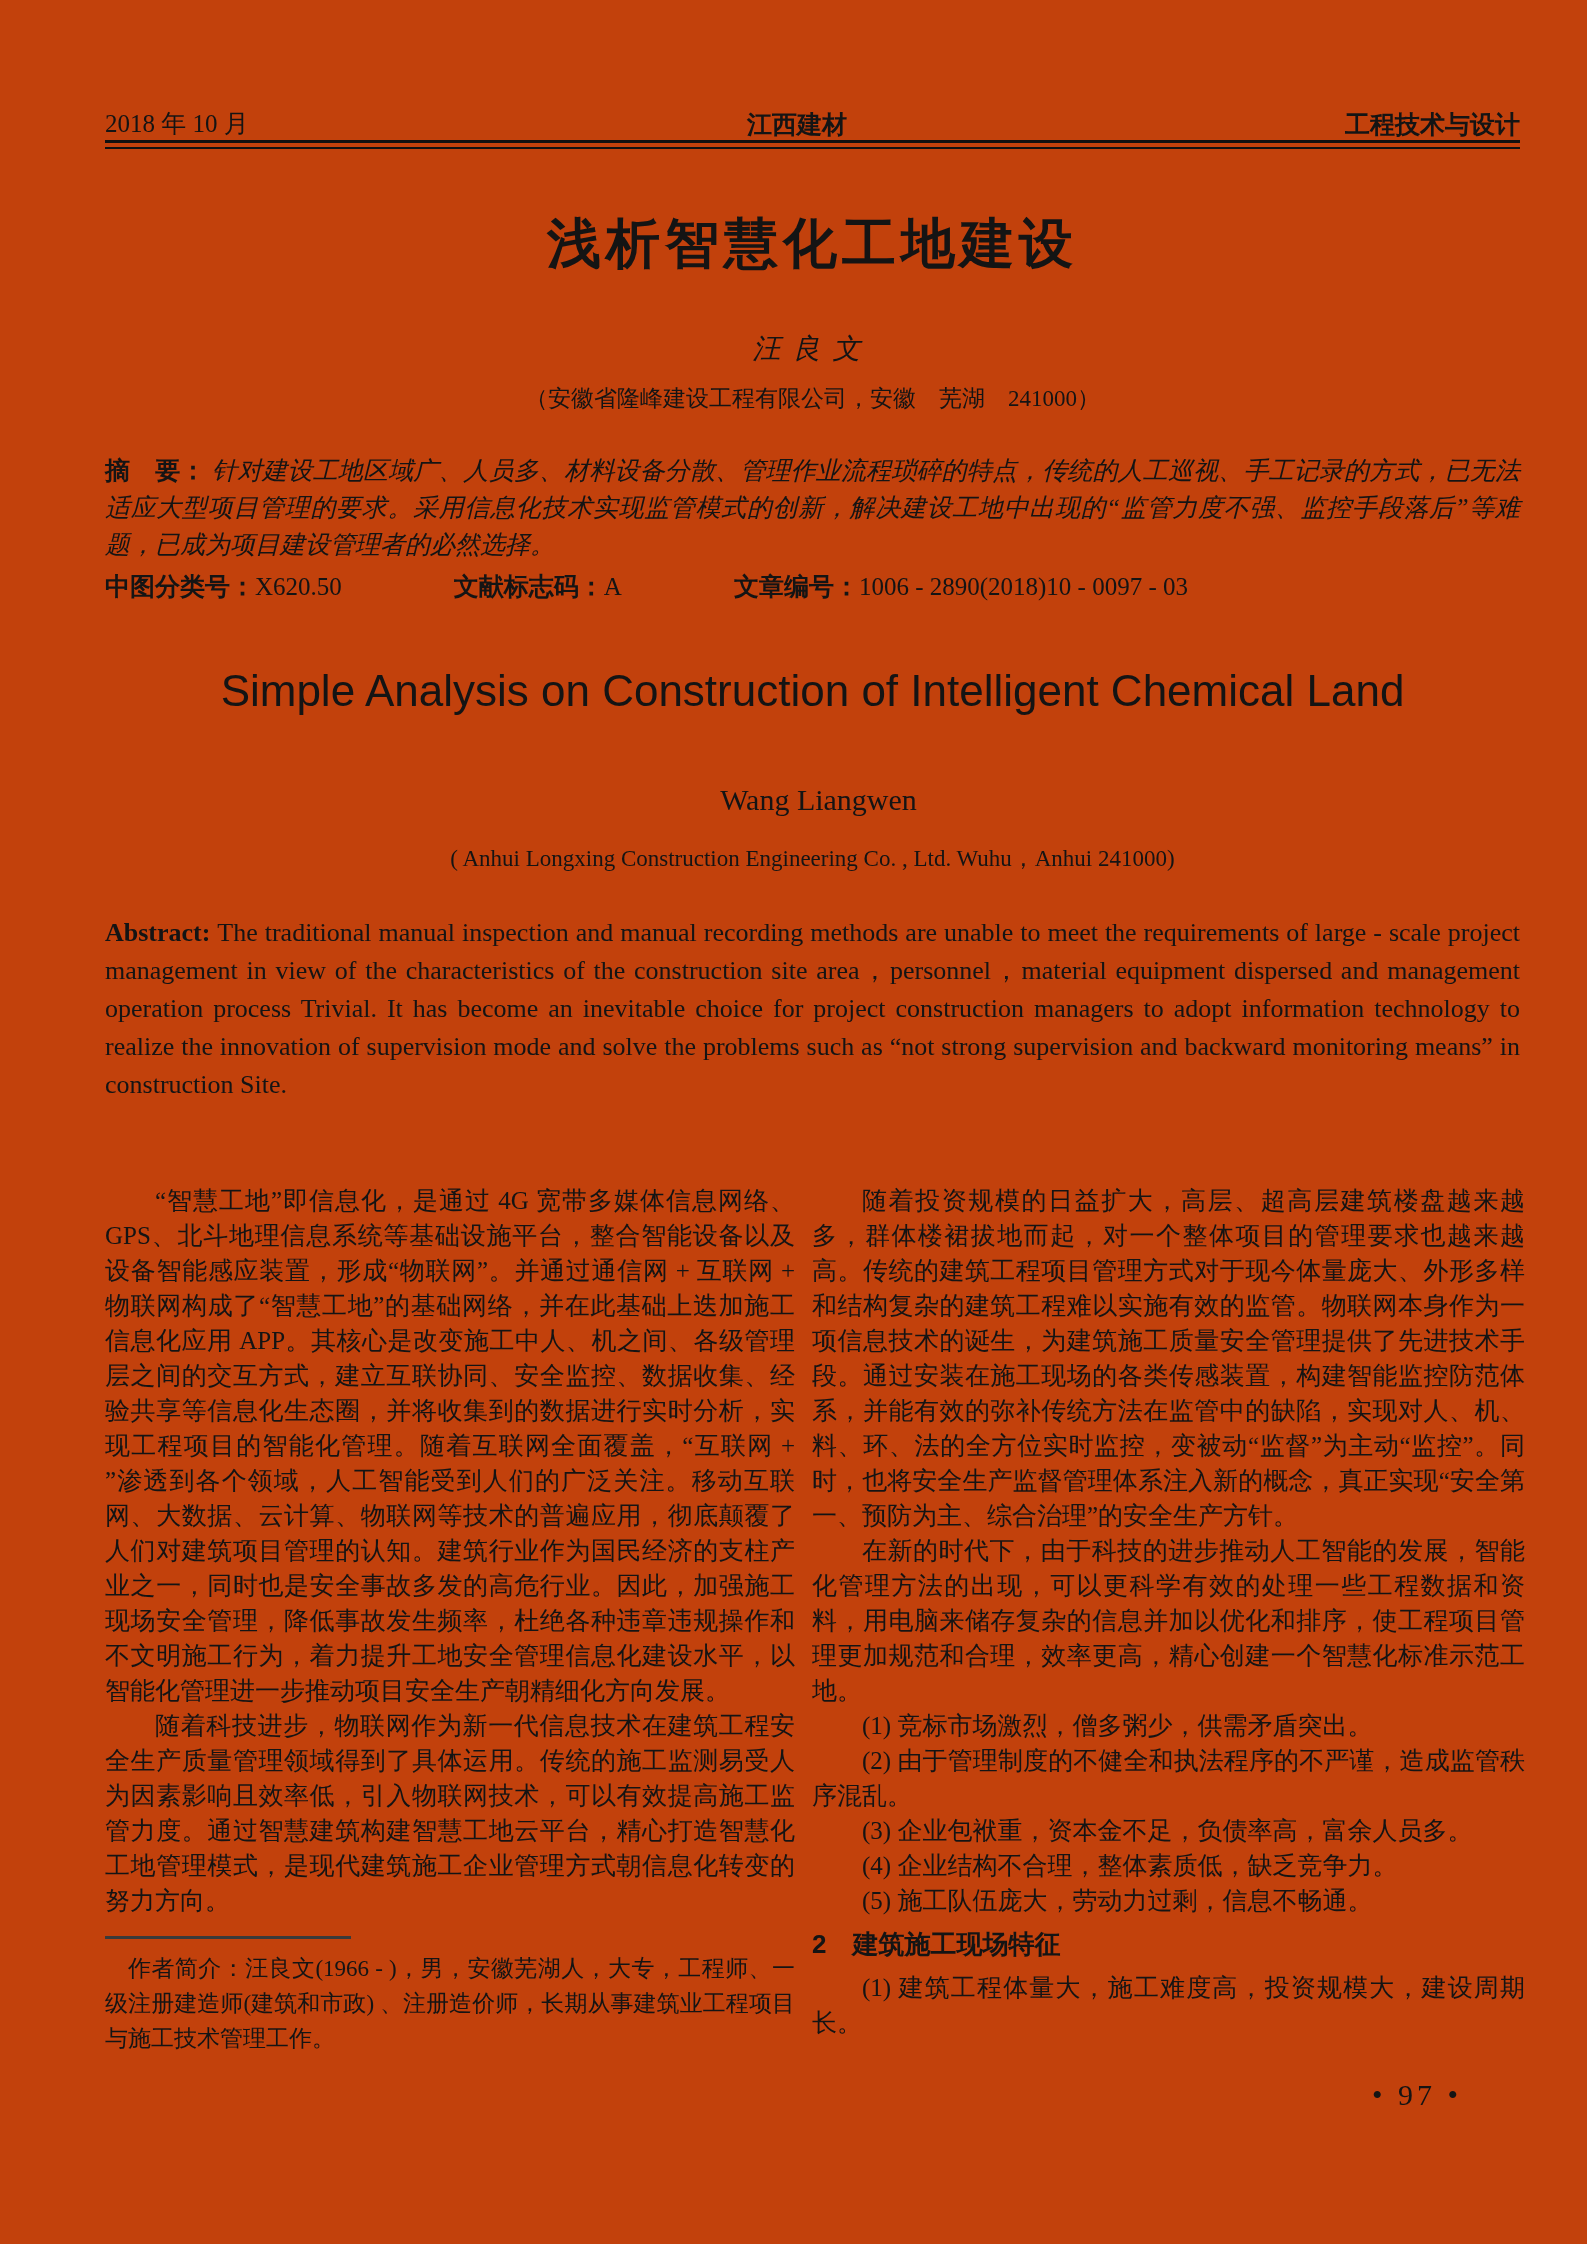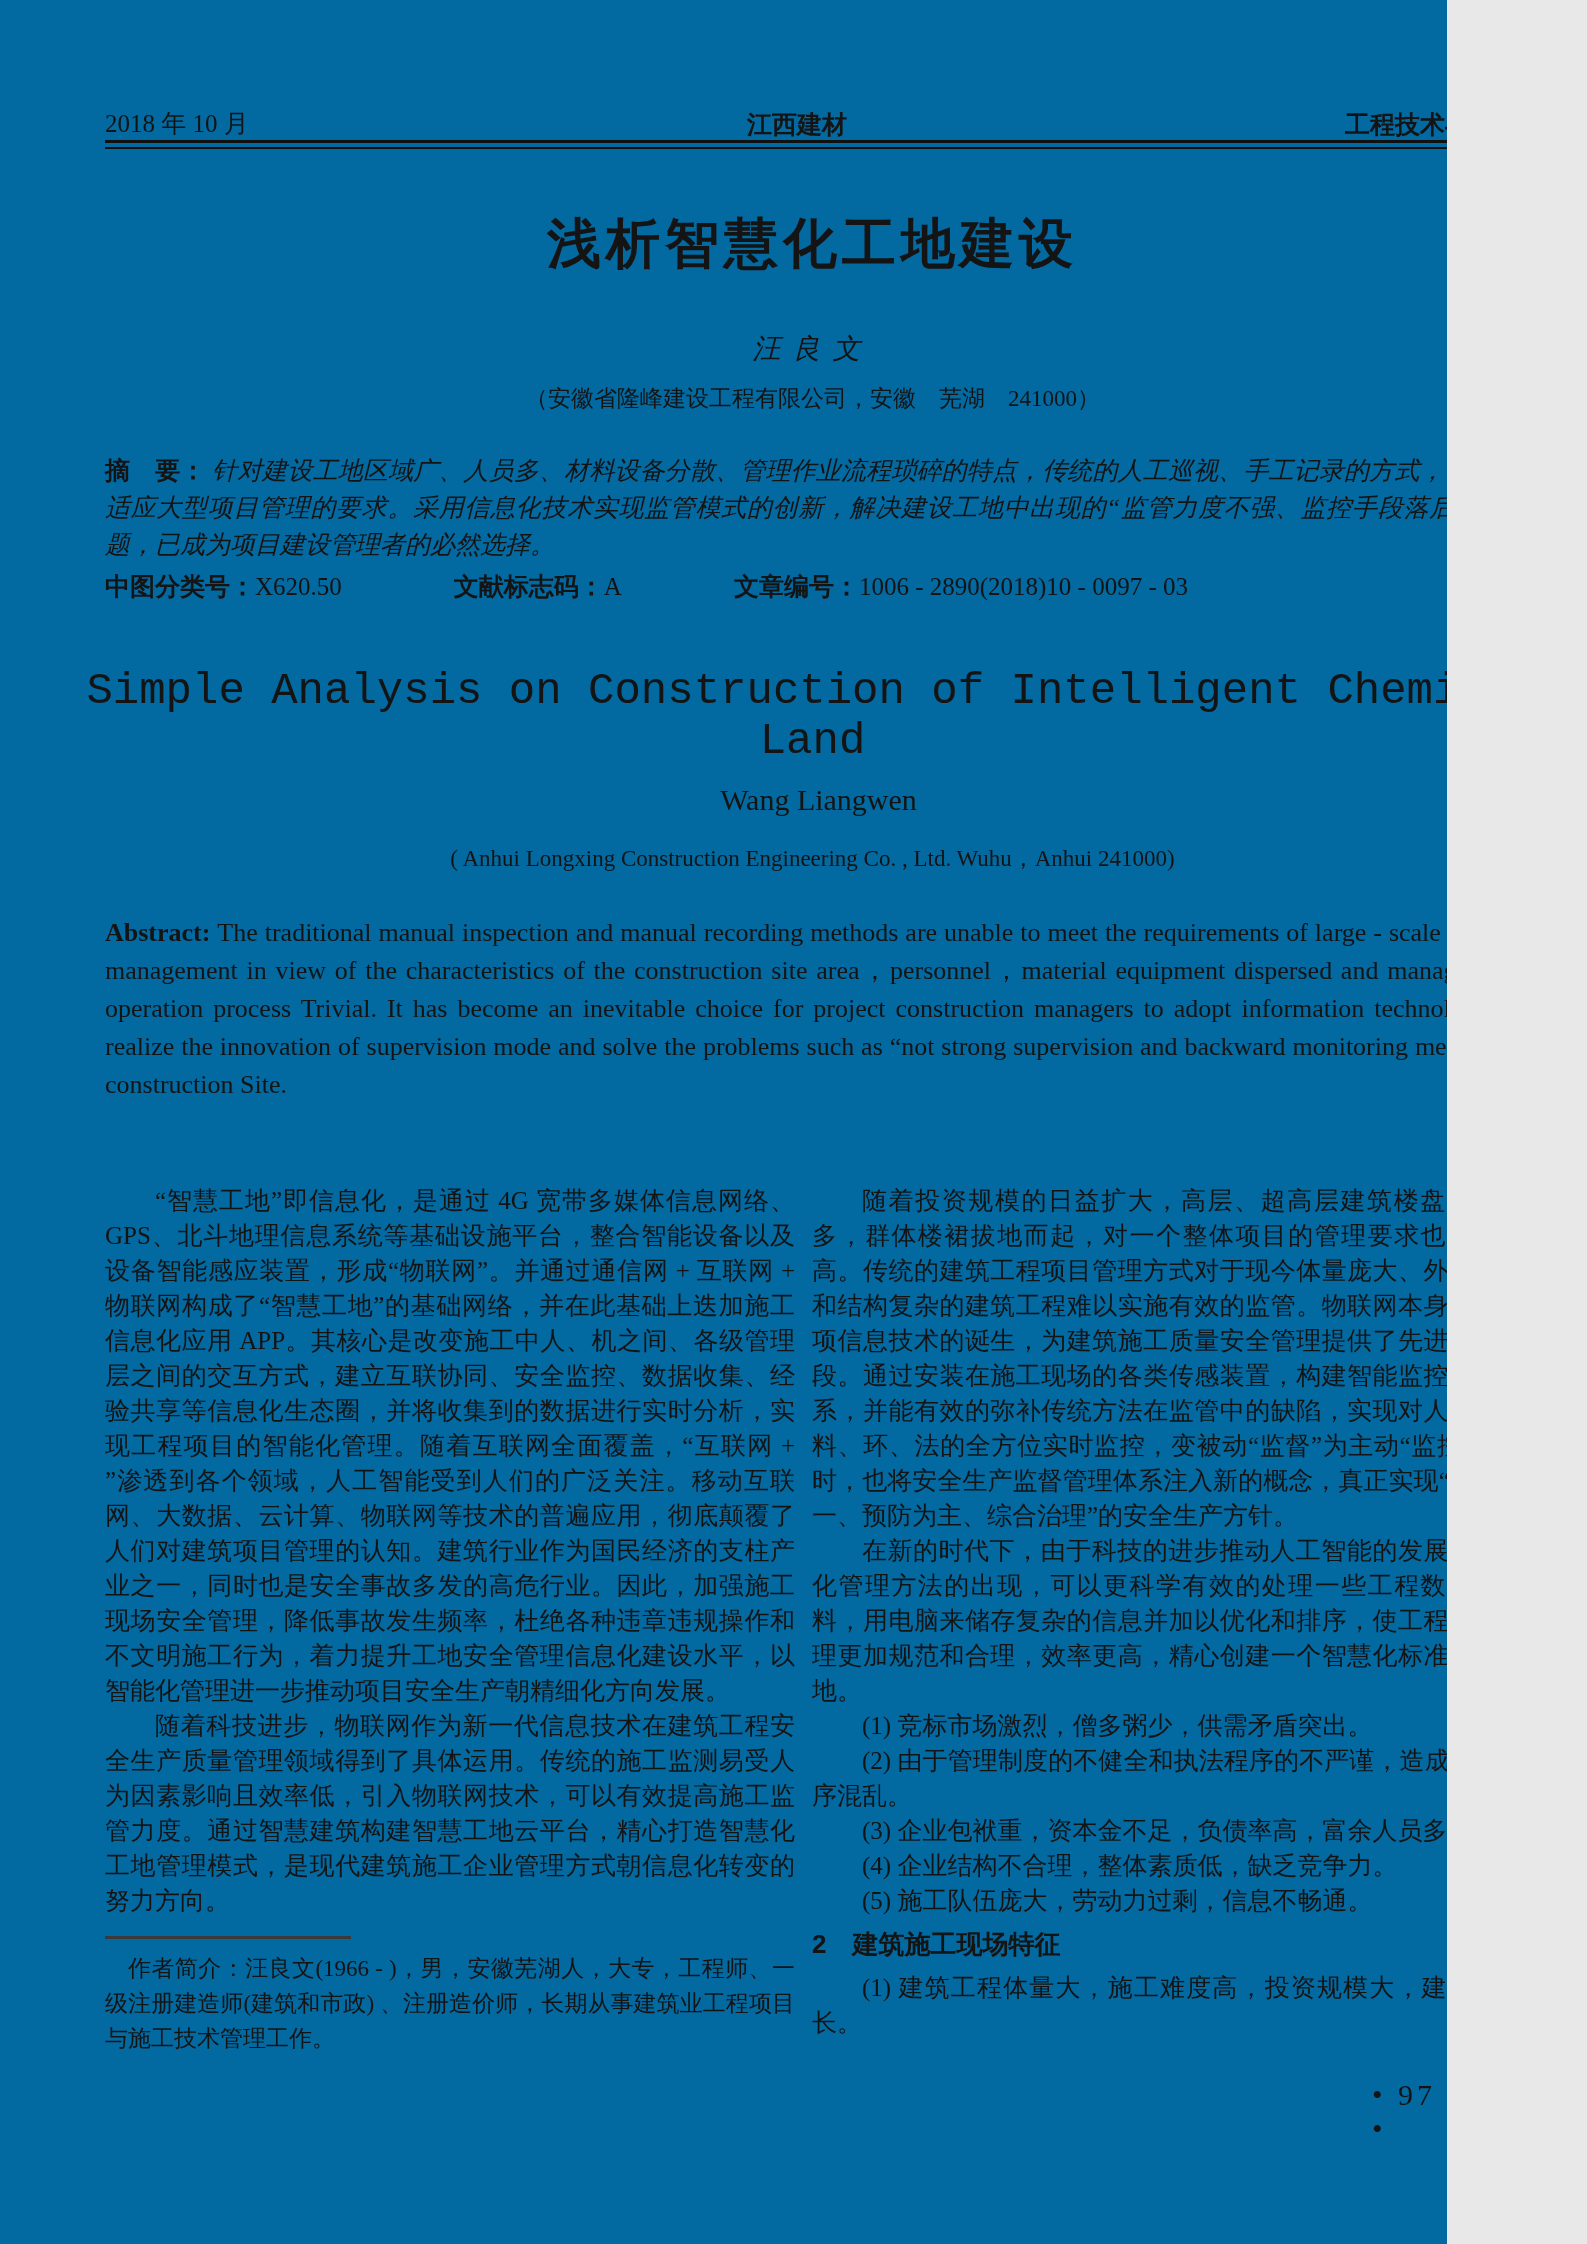--- a/index.html
+++ b/index.html
@@ -1,20 +1,20 @@
 <!DOCTYPE html>
 <html><head>
 <meta charset="utf-8">
 <style>
   * { margin:0; padding:0; box-sizing:border-box; }
   html,body { background:#e8e8e8; }
   .page {
     position:relative;
-    width:1447px; height:2244px;
-    background:#0369a1;
+    width:1587px; height:2244px;
+    background:#c2410c;
     color:#141414;
     overflow:hidden;
     font-family:"Liberation Serif", serif;
   }
   .hei  { font-family:"Liberation Sans", sans-serif; font-weight:bold; }
   .song { font-family:"Liberation Serif", serif; }
   .kai  { font-family:"Liberation Serif", serif; font-style:italic; }
 
   
   .header {
@@ -49,21 +49,21 @@
   }
   .abs-block p { text-align:justify; }
   .lbl { font-family:"Liberation Sans", sans-serif; font-weight:bold; font-style:normal; }
   .kw-line   { margin-top:5px; }
   .meta-line { margin-top:5px; display:flex; gap:112px; }
 
   
   .title-en {
     position:absolute; left:60px; top:666px; width:1505px;
     text-align:center; font-size:44px; font-weight:normal;
-    font-family:Liberation Mono, monospace;
+    font-family:Liberation Sans, sans-serif;
   }
   .author-en {
     position:absolute; left:111px; top:783px; width:1415px;
     text-align:center; font-size:30px; font-weight:normal;
   }
   .affil-en {
     position:absolute; left:105px; top:843px; width:1415px;
     text-align:center; font-size:23px;
   }
   .abs-en-block {

